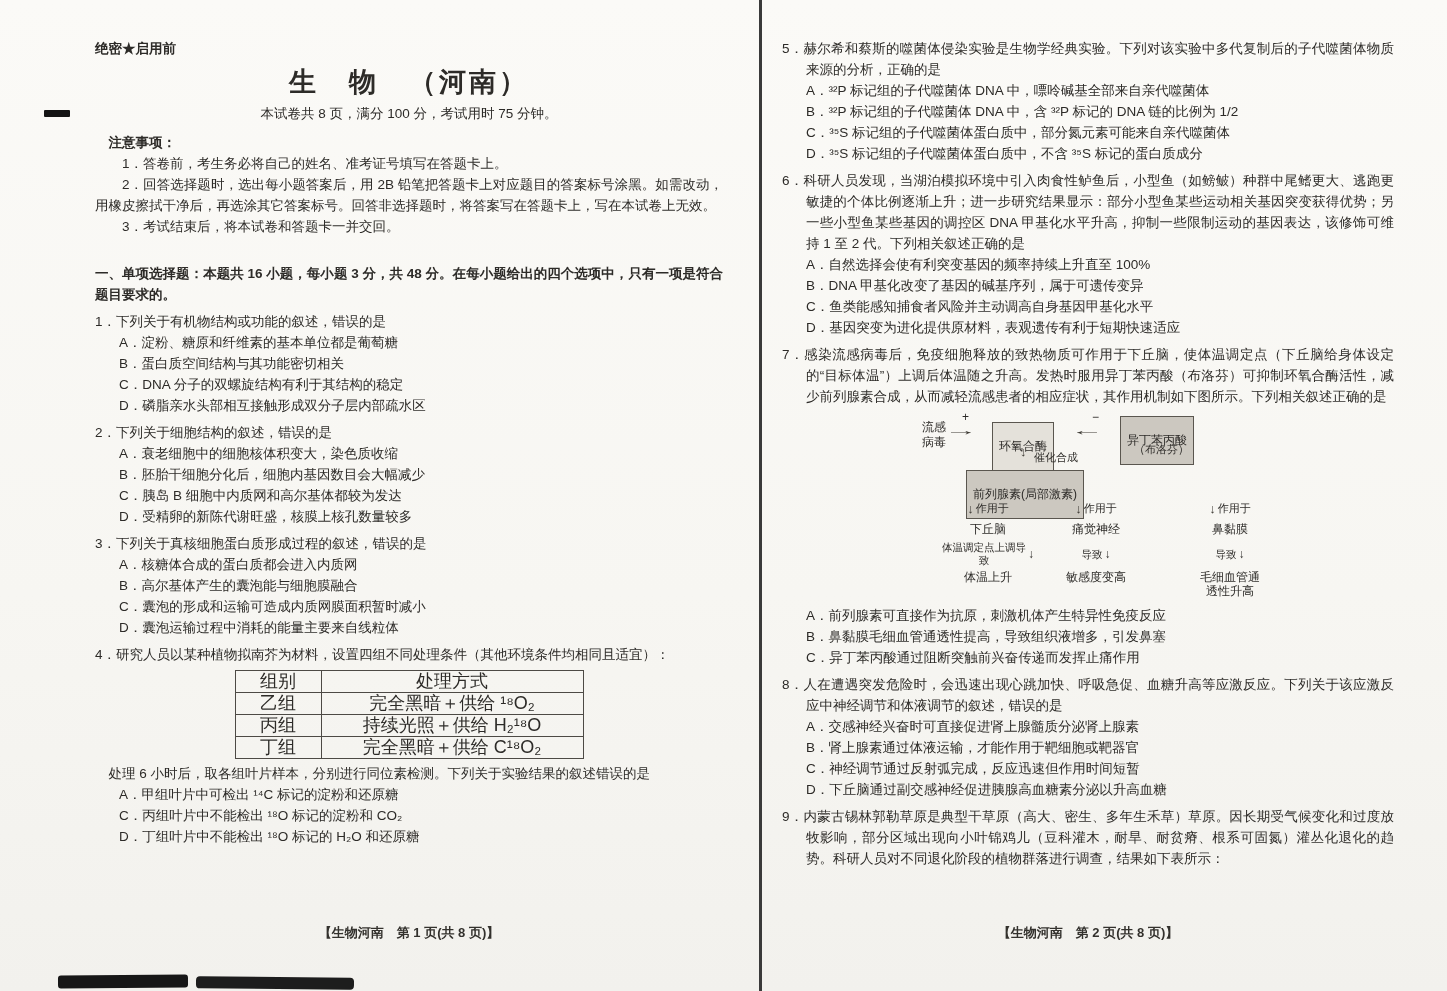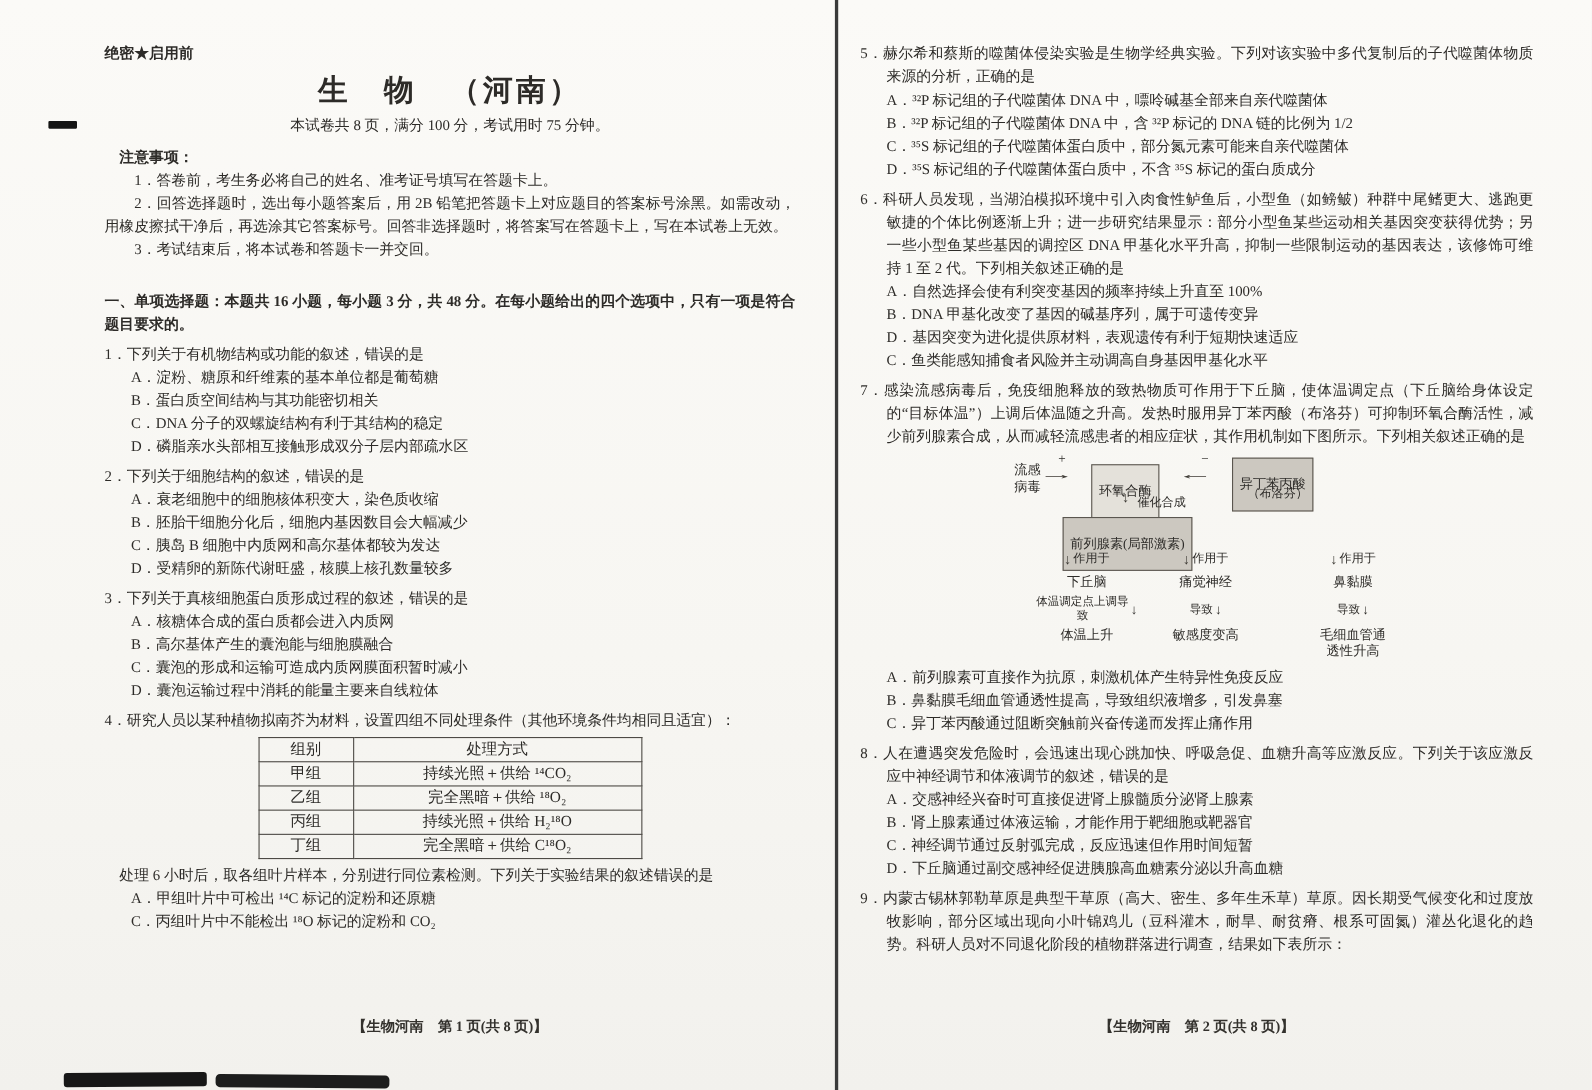--- a/index.html
+++ b/index.html
@@ -1,39 +1,39 @@
 <!DOCTYPE html>
 <html><head>
 <meta charset="utf-8">
 <style>
   * { margin:0; padding:0; box-sizing:border-box; }
   html,body { width:1447px; height:991px; }
   body { background:#f6f5f2; overflow:hidden; }
   .sheet {
     position:relative; width:1447px; height:991px;
     background:linear-gradient(180deg,#fbfaf7 0%, #f7f6f2 60%, #f2f1ed 100%);
-    font-family:Liberation Serif, serif;
+    font-family:Liberation Sans, sans-serif;
     color:#2d2b28; font-size:13.5px; line-height:21px;
   }
   .page { position:absolute; top:38px; }
   .page-left  { left:95px;  width:628px; }
   .page-right { left:782px; width:612px; }
 
   .classification { font-weight:bold; font-size:13.5px; }
   .title { text-align:center; font-size:27px; font-weight:bold; letter-spacing:3px; margin-top:6px; line-height:34px; }
   .subtitle { text-align:center; margin-top:4px; }
   .notices { margin-top:8px; }
   .notice-title { font-weight:bold; text-indent:1em; }
   .notice { text-indent:2em; text-align:justify; }
   .section-heading { font-weight:bold; margin-top:26px; text-align:justify; }
   .q { margin-top:6px; }
   .stem { padding-left:24px; text-indent:-24px; text-align:justify; }
   .opt { padding-left:24px; text-align:justify; }
 
-  table.treat { border-collapse:collapse; margin:5px auto 4px auto; font-size:14px; }
+  table.treat { border-collapse:collapse; margin:5px auto 4px auto; font-size:18px; }
   table.treat th, table.treat td {
     border:1px solid #4d4a45; padding:0 12px; height:21px; text-align:center; font-weight:normal;
   }
   table.treat th { font-weight:normal; }
   table.treat td:first-child, table.treat th:first-child { width:86px; }
   table.treat td:last-child, table.treat th:last-child { width:262px; }
 
   .footer { position:absolute; top:922px; text-align:center; font-weight:bold; font-size:13px; color:#33312d; }
   .footer-left { left:95px; width:628px; }
   .footer-right { left:782px; width:612px; }
@@ -109,59 +109,56 @@
 
     <div class="q">
       <p class="stem">4．研究人员以某种植物拟南芥为材料，设置四组不同处理条件（其他环境条件均相同且适宜）：</p>
       <table class="treat">
         <tbody>
             <tr>
           <th>组别</th>
           <th>处理方式</th>
         </tr>
         <tr>
-          <td>甲组</td>
-          <td>持续光照＋供给 ¹⁴CO₂</td>
-        </tr>
-        <tr>
           <td>乙组</td>
           <td>完全黑暗＋供给 ¹⁸O₂</td>
         </tr>
         <tr>
           <td>丙组</td>
           <td>持续光照＋供给 H₂¹⁸O</td>
         </tr>
         <tr>
           <td>丁组</td>
           <td>完全黑暗＋供给 C¹⁸O₂</td>
         </tr>
       </tbody>
         </table>
       <p class="stem" style="padding-left:0;text-indent:1em;">处理 6 小时后，取各组叶片样本，分别进行同位素检测。下列关于实验结果的叙述错误的是</p>
       <p class="opt">A．甲组叶片中可检出 ¹⁴C 标记的淀粉和还原糖</p>
       <p class="opt">C．丙组叶片中不能检出 ¹⁸O 标记的淀粉和 CO₂</p>
+      <p class="opt">D．丁组叶片中不能检出 ¹⁸O 标记的 H₂O 和还原糖</p>
     </div>
   </div>
 
   <div class="page page-right">
 
     <div class="q" style="margin-top:0;">
       <p class="stem">5．赫尔希和蔡斯的噬菌体侵染实验是生物学经典实验。下列对该实验中多代复制后的子代噬菌体物质来源的分析，正确的是</p>
       <p class="opt">A．³²P 标记组的子代噬菌体 DNA 中，嘌呤碱基全部来自亲代噬菌体</p>
       <p class="opt">B．³²P 标记组的子代噬菌体 DNA 中，含 ³²P 标记的 DNA 链的比例为 1/2</p>
       <p class="opt">C．³⁵S 标记组的子代噬菌体蛋白质中，部分氮元素可能来自亲代噬菌体</p>
       <p class="opt">D．³⁵S 标记组的子代噬菌体蛋白质中，不含 ³⁵S 标记的蛋白质成分</p>
     </div>
 
     <div class="q">
       <p class="stem">6．科研人员发现，当湖泊模拟环境中引入肉食性鲈鱼后，小型鱼（如鳑鲏）种群中尾鳍更大、逃跑更敏捷的个体比例逐渐上升；进一步研究结果显示：部分小型鱼某些运动相关基因突变获得优势；另一些小型鱼某些基因的调控区 DNA 甲基化水平升高，抑制一些限制运动的基因表达，该修饰可维持 1 至 2 代。下列相关叙述正确的是</p>
       <p class="opt">A．自然选择会使有利突变基因的频率持续上升直至 100%</p>
       <p class="opt">B．DNA 甲基化改变了基因的碱基序列，属于可遗传变异</p>
+      <p class="opt">C．鱼类能感知捕食者风险并主动调高自身基因甲基化水平</p>
       <p class="opt">D．基因突变为进化提供原材料，表观遗传有利于短期快速适应</p>
-      <p class="opt">C．鱼类能感知捕食者风险并主动调高自身基因甲基化水平</p>
     </div>
 
     <div class="q">
       <p class="stem">7．感染流感病毒后，免疫细胞释放的致热物质可作用于下丘脑，使体温调定点（下丘脑给身体设定的“目标体温”）上调后体温随之升高。发热时服用异丁苯丙酸（布洛芬）可抑制环氧合酶活性，减少前列腺素合成，从而减轻流感患者的相应症状，其作用机制如下图所示。下列相关叙述正确的是</p>
 
       <div class="dg">
         <div class="dg-virus">流感病毒</div>
         <span class="dg-sign abs" style="left:42px;top:-2px;">+</span>
         <span class="dg-harrow" style="left:34px;top:11px;">→</span>
         <div class="dg-box" style="left:72px;top:10px;">环氧合酶</div>

